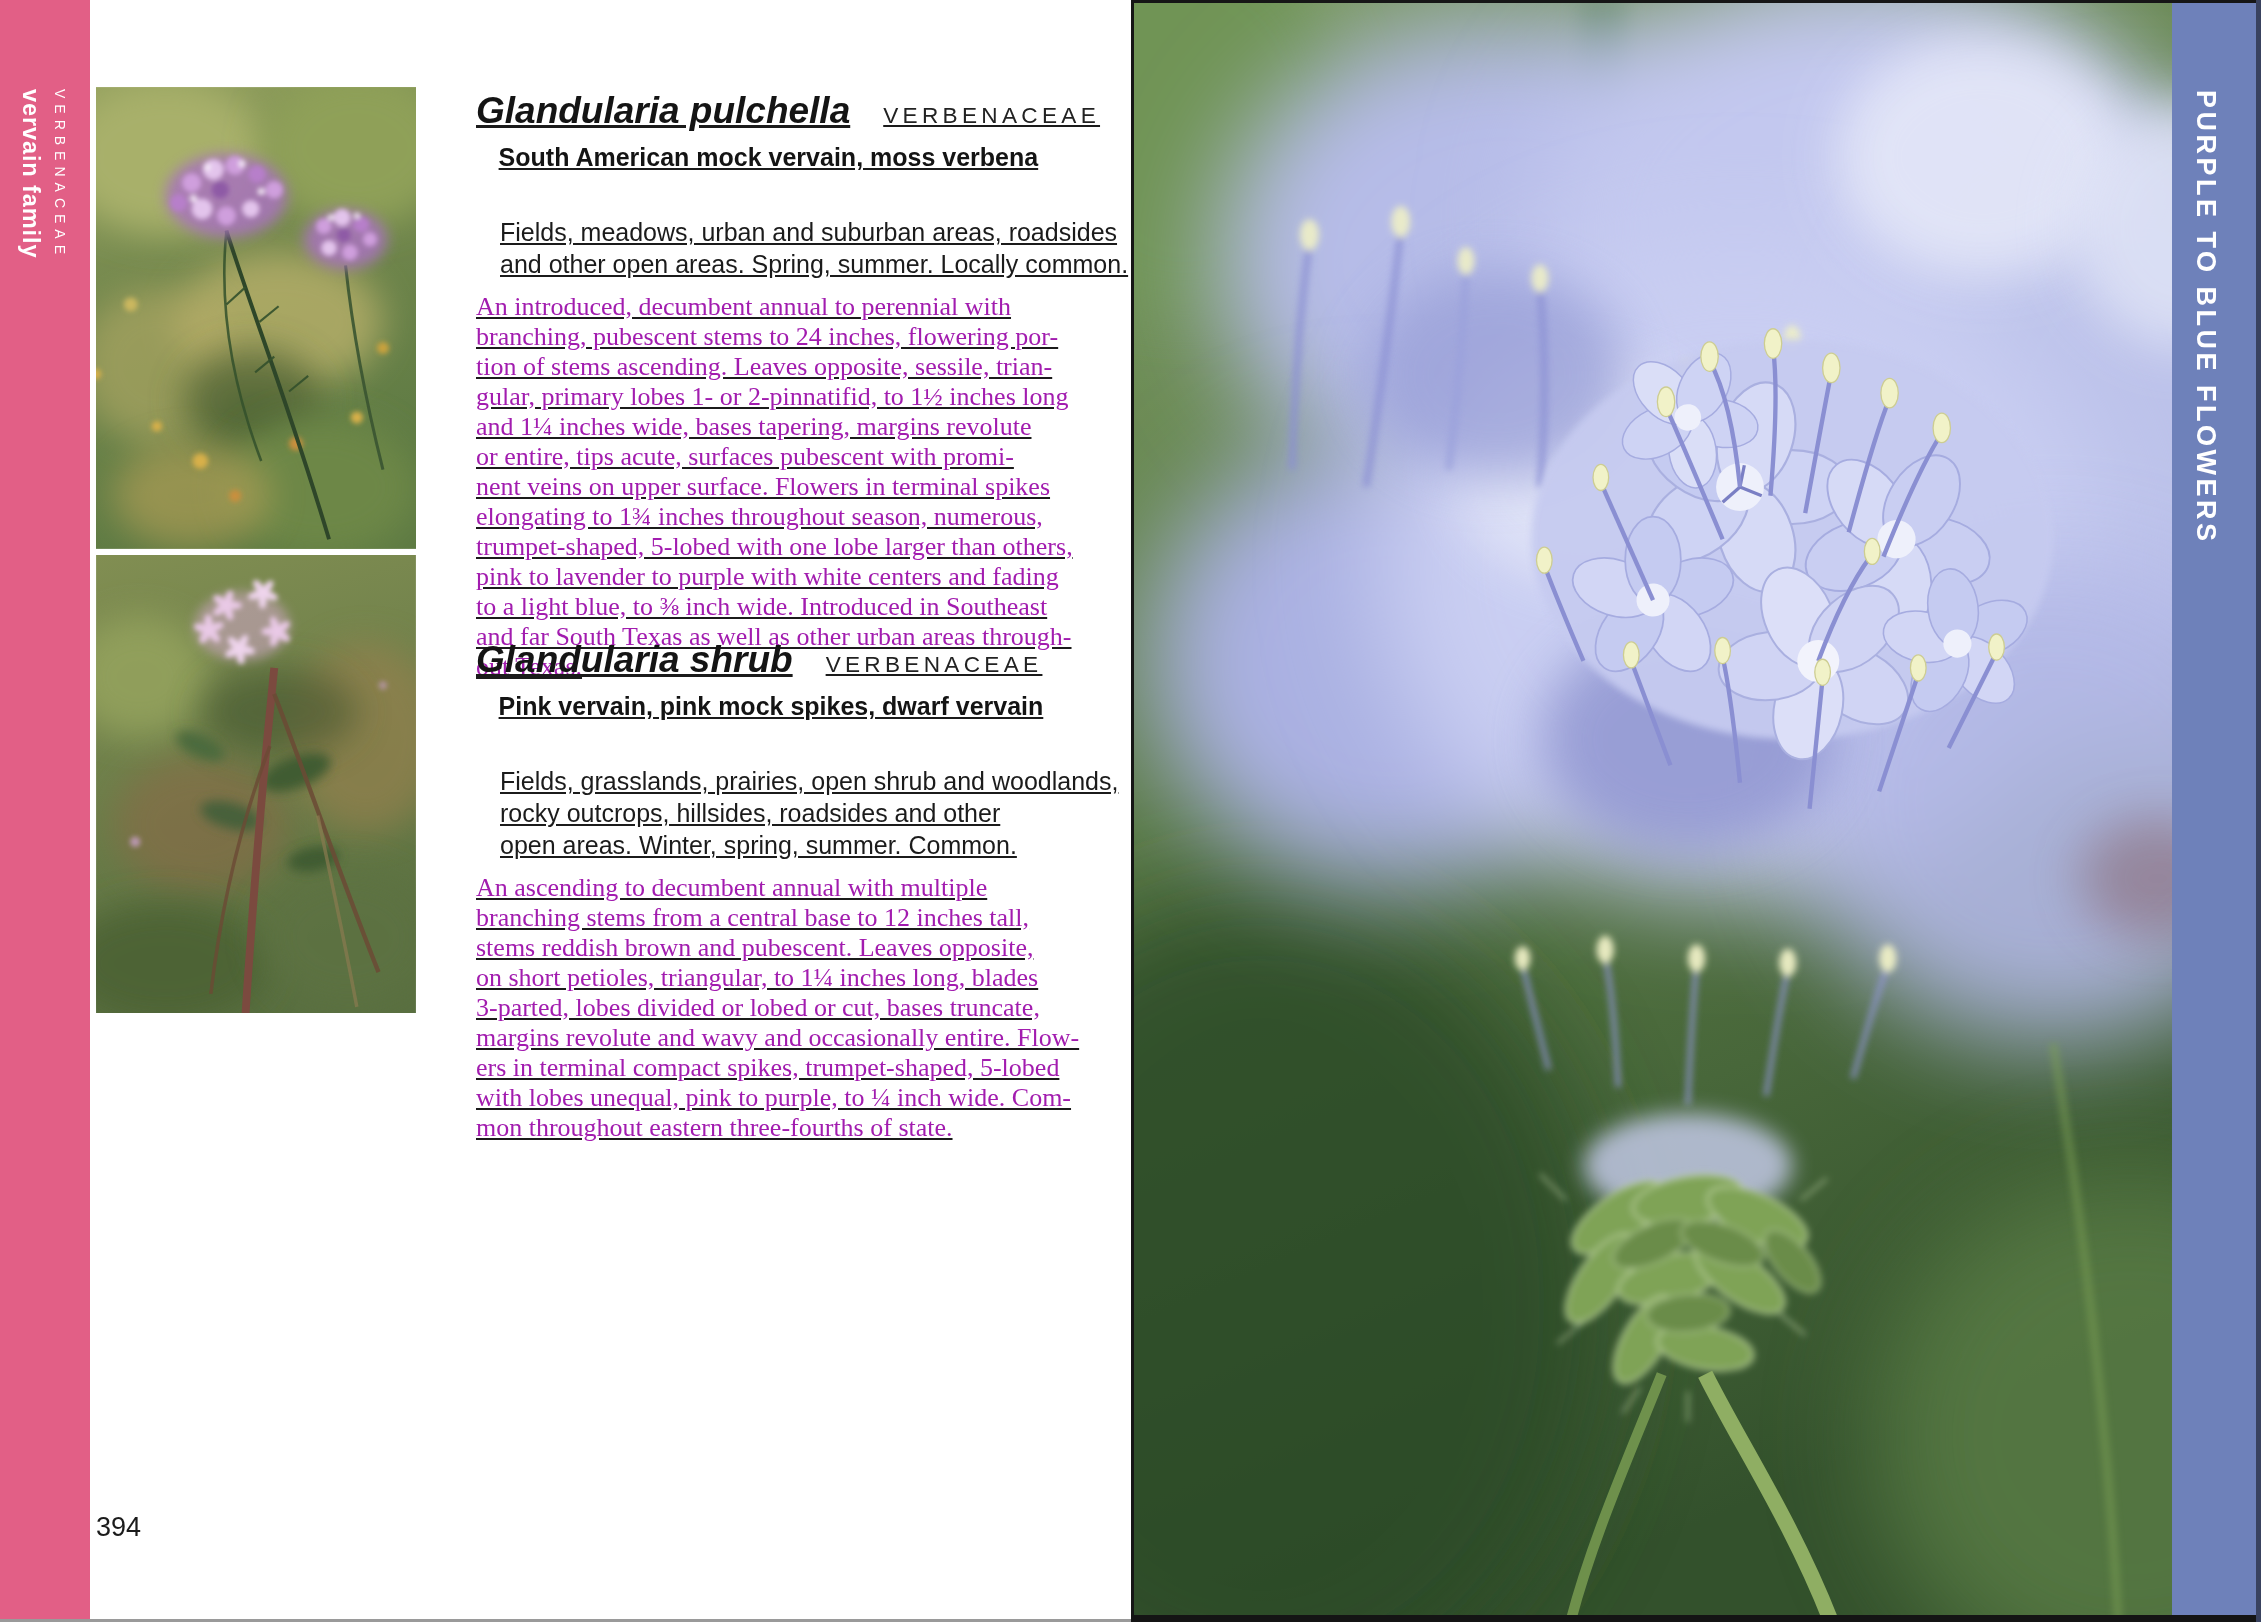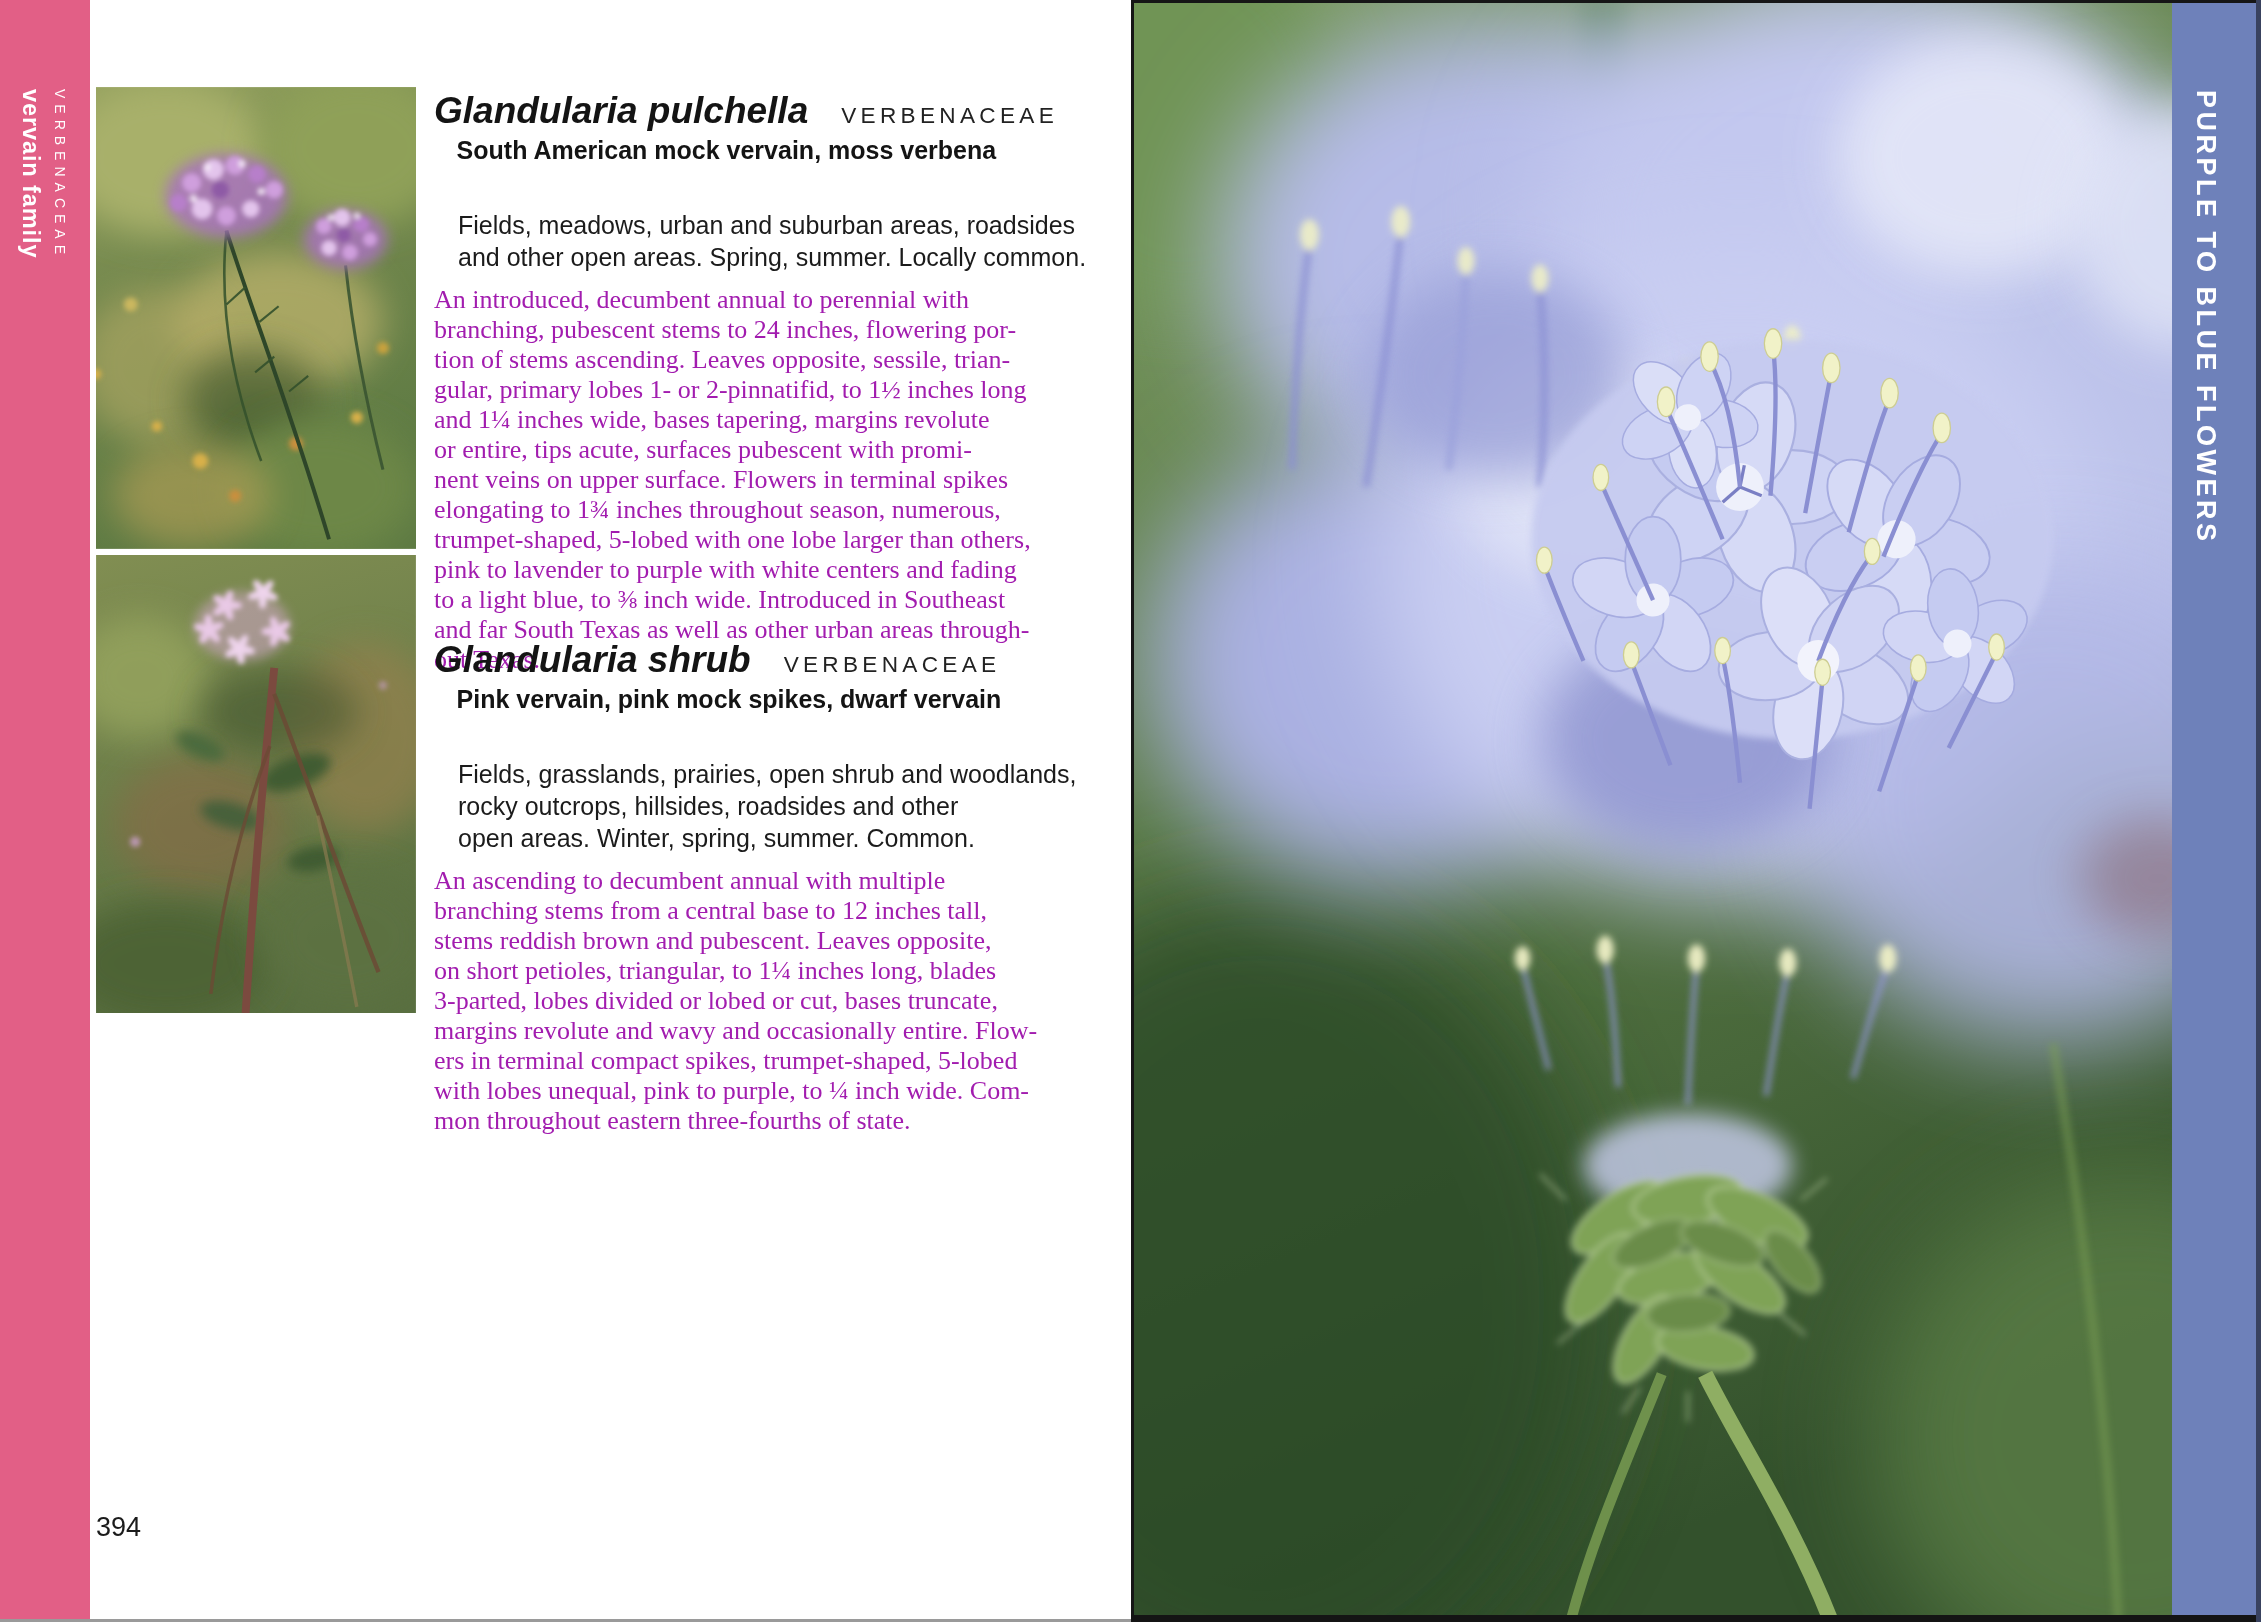--- a/index.html
+++ b/index.html
@@ -27,27 +27,27 @@
   .species-photo{position:absolute;left:96px;width:320px;overflow:hidden;}
   .photo-1{top:87px;height:462px;}
   .photo-2{top:555px;height:458px;}
   .species-photo svg{display:block;}
 
   
   .main-photo{position:absolute;left:1131px;top:0;width:1131px;height:1622px;overflow:hidden;}
   .main-photo svg{display:block;}
 
   
-  .entry{position:absolute;left:434px;width:644px;color:#1b1b1b;}
+  .entry{position:absolute;left:476px;width:644px;color:#1b1b1b;text-decoration:underline;}
   .entry-1{top:90px;}
   .entry-2{top:639px;}
   .species-line{display:flex;align-items:baseline;}
   .species-name{font-size:37px;font-weight:700;font-style:italic;letter-spacing:0px;color:#141414;}
   .family-name{font-size:22.6px;font-weight:400;letter-spacing:4.3px;margin-left:33px;color:#222222;}
-  .common-names{margin-left:22.6px;margin-top:2px;font-size:25px;font-weight:700;line-height:32px;color:#141414;}
+  .common-names{margin-left:22.6px;margin-top:9px;font-size:25px;font-weight:700;line-height:32px;color:#141414;}
   .habitat{margin-left:24px;font-size:25px;font-weight:400;line-height:32px;white-space:pre;color:#1b1b1b;margin-top:43px;}
   .description{margin-top:12px;font-family:"Liberation Serif",serif;font-size:26px;line-height:30px;white-space:pre;color:#a21caf;}
 
   .page-number{position:absolute;left:96px;top:1512px;font-size:27px;color:#1b1b1b;}
 </style>
 </head>
 <body>
 
 <div id="spread">
 

